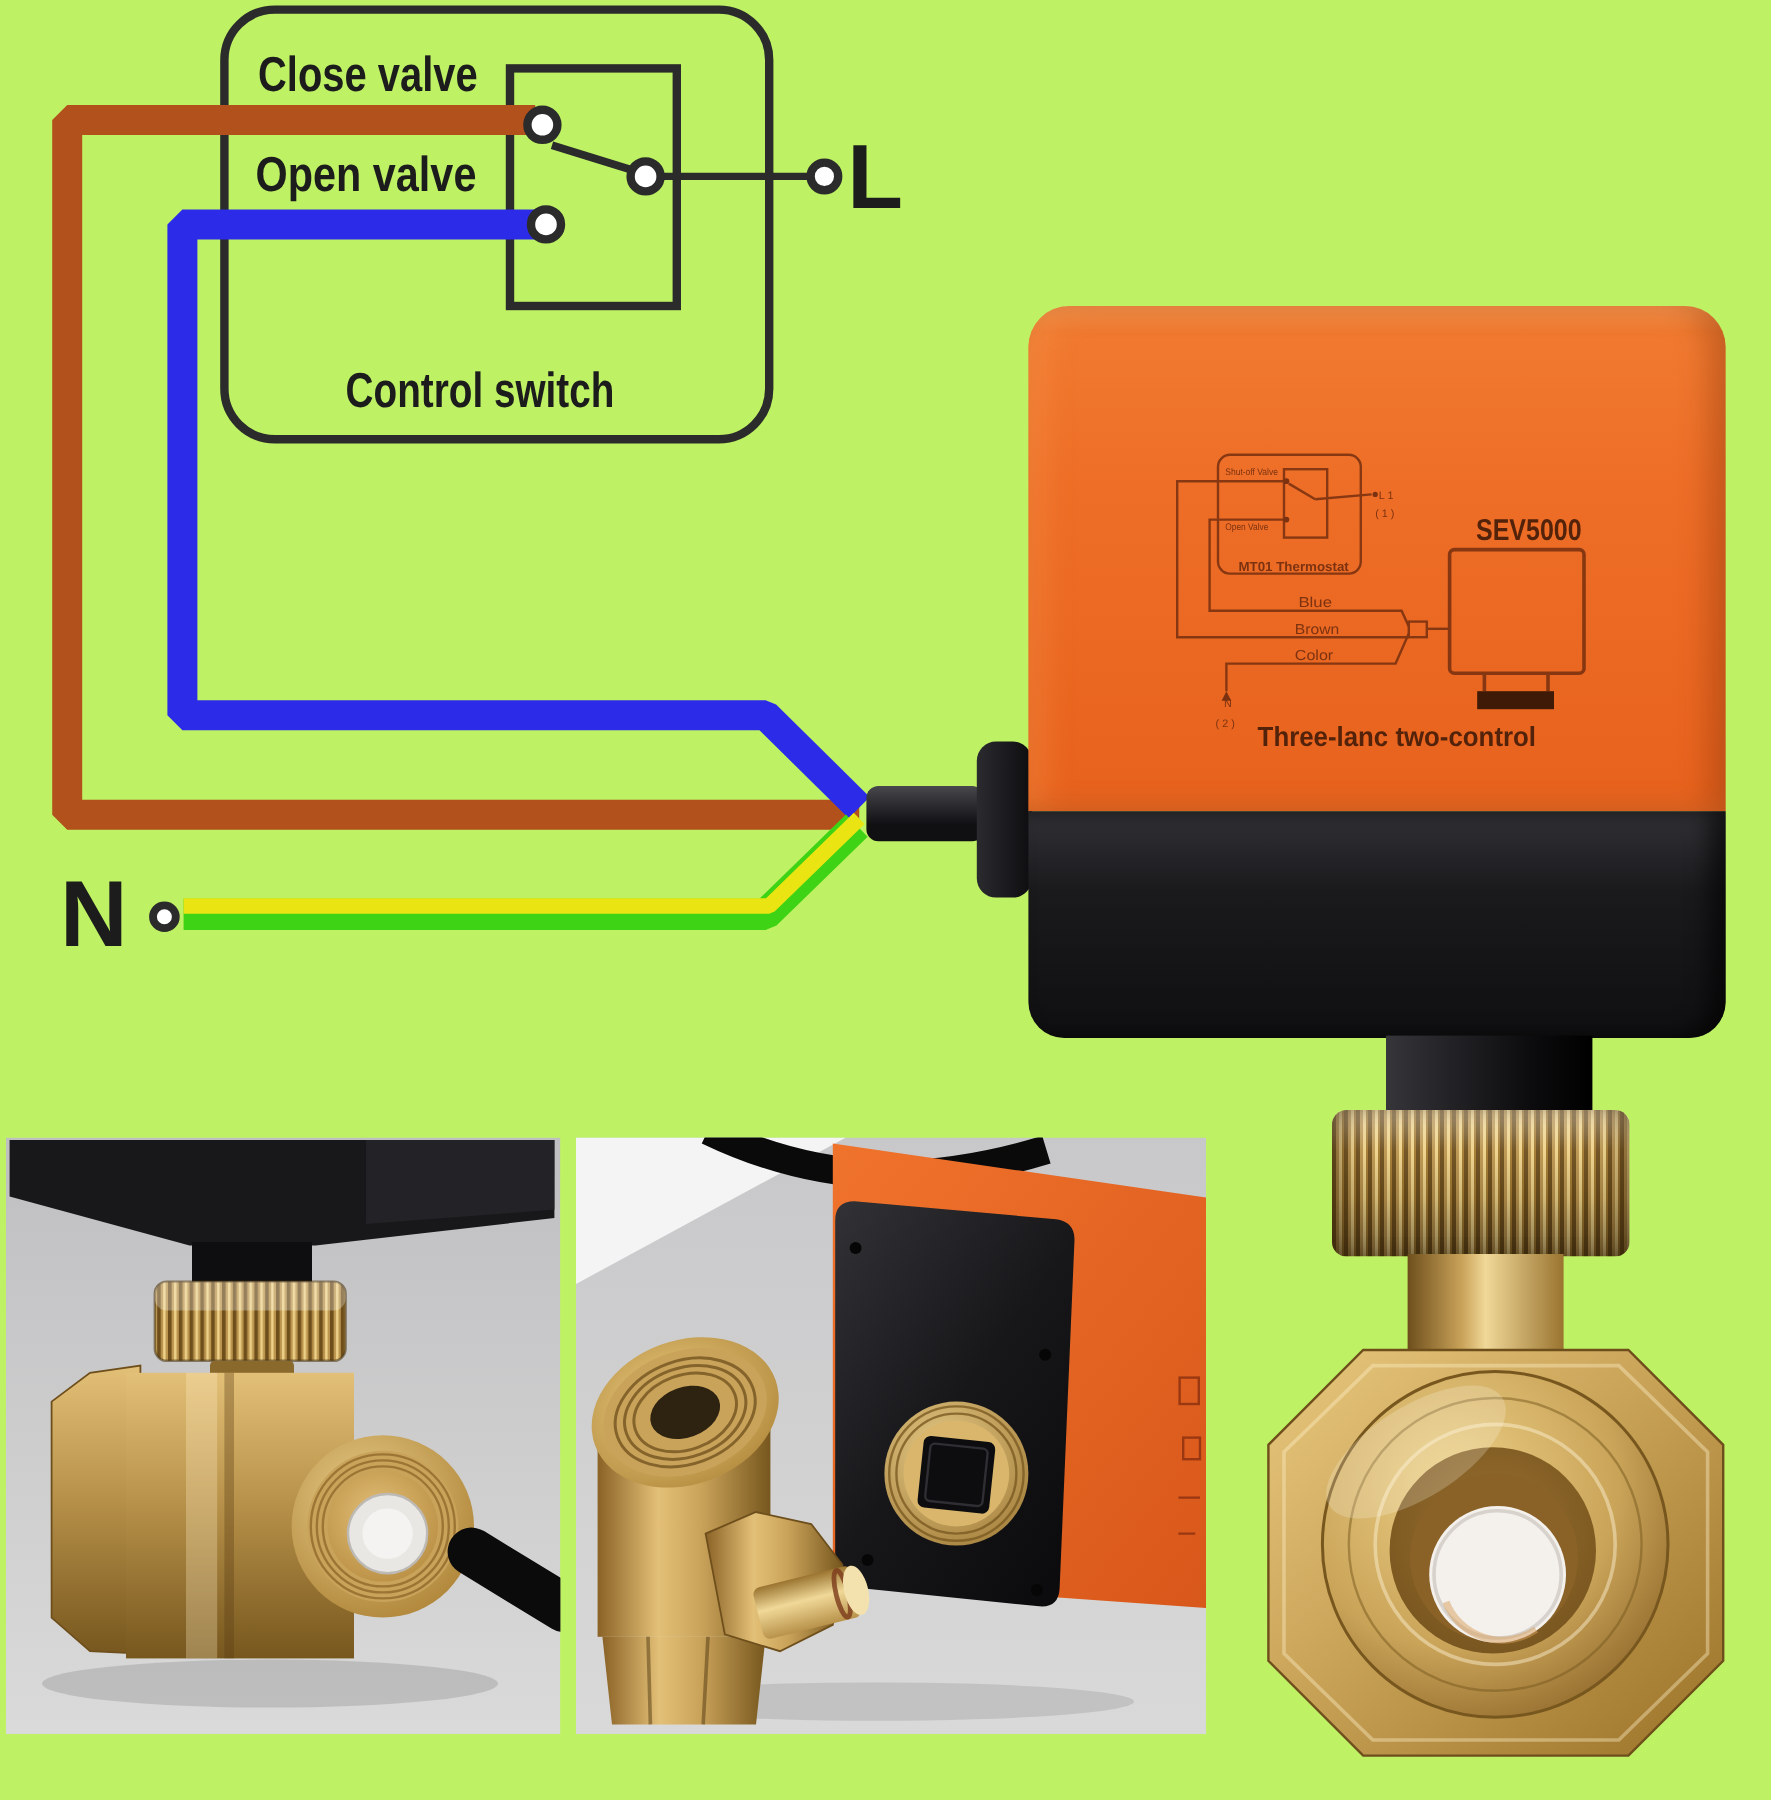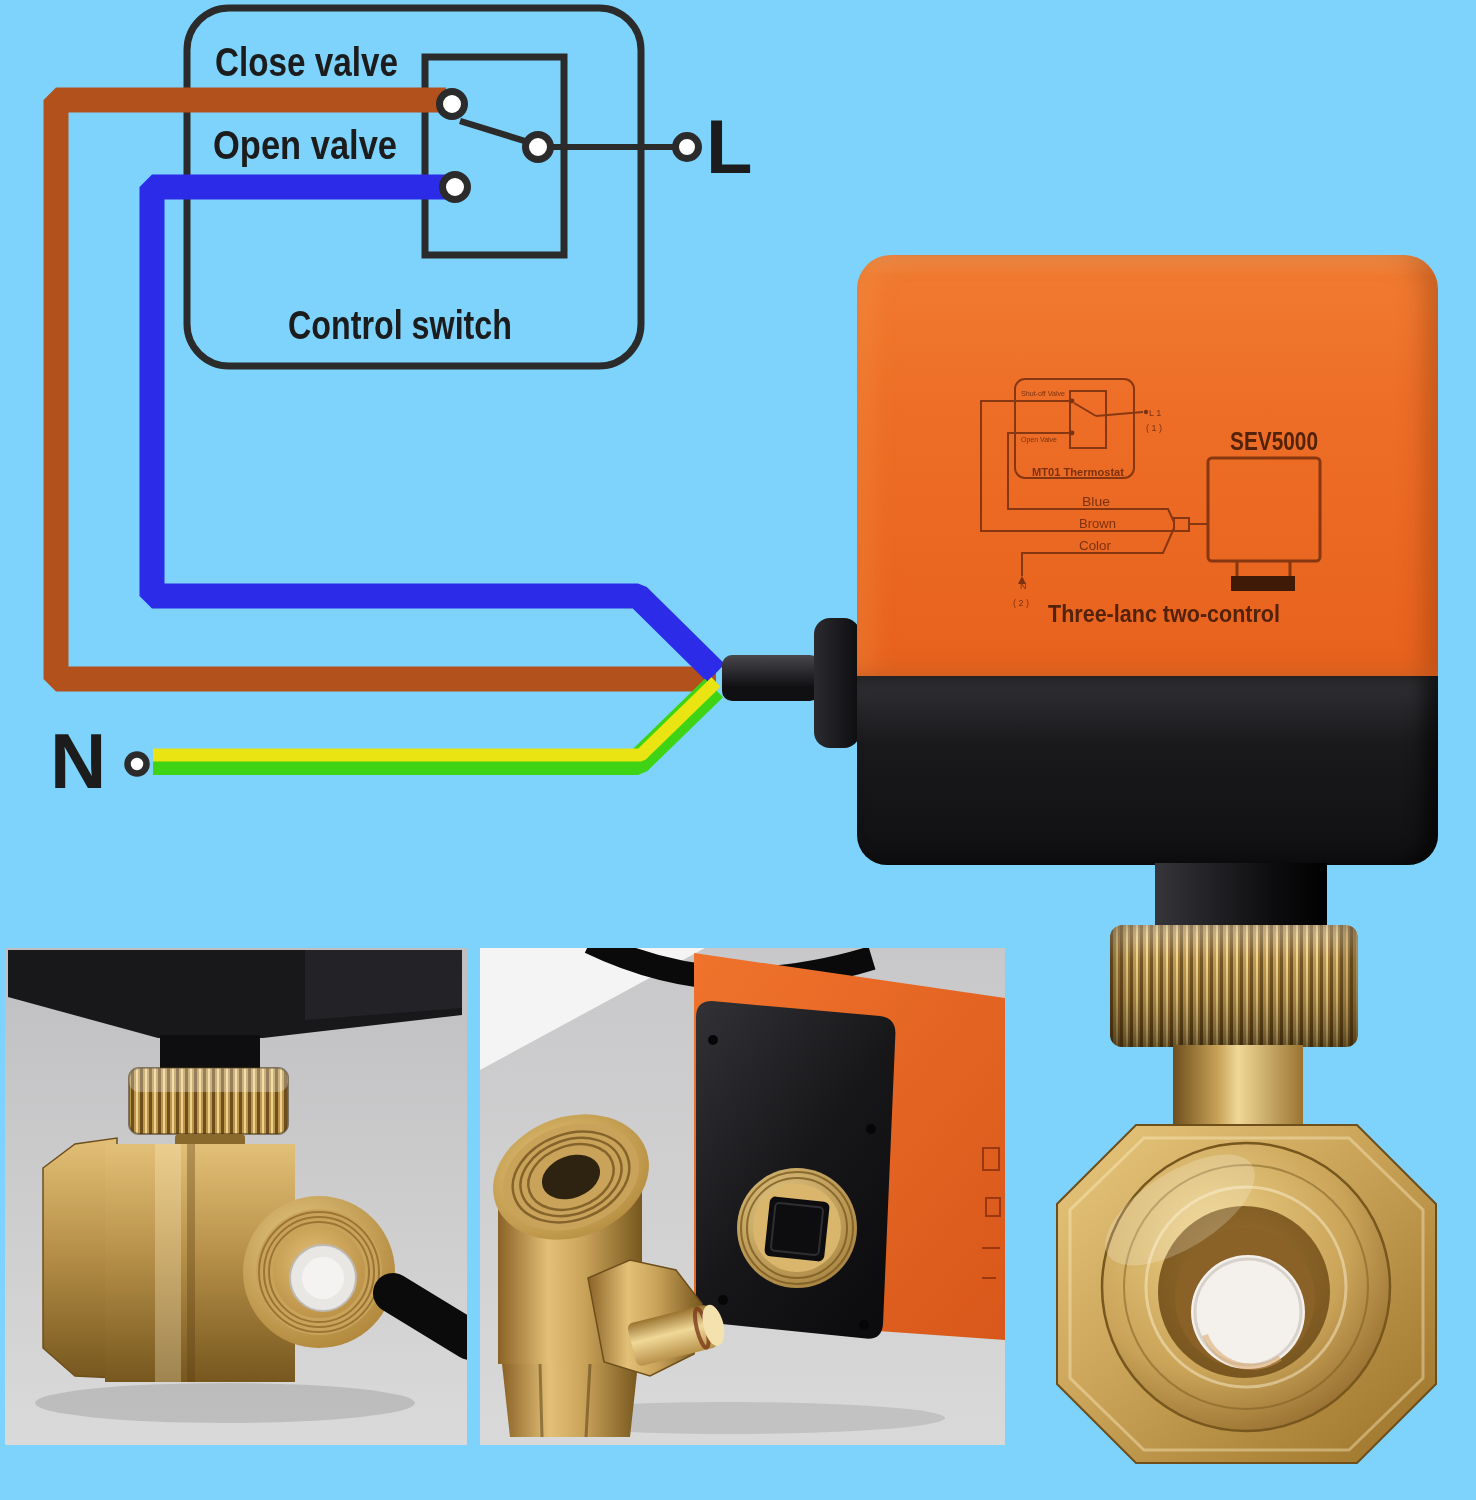--- a/index.html
+++ b/index.html
@@ -1,16 +1,16 @@
 <!DOCTYPE html>
 <html><head>
 <meta charset="utf-8">
 <style>
   html,body{margin:0;padding:0;background:#ffffff;}
-  #canvas{position:relative;width:1476px;height:1500px;background:#7dd3fc;overflow:hidden;
+  #canvas{position:relative;width:1476px;height:1500px;background:#bef264;overflow:hidden;
           font-family:"Liberation Sans", sans-serif;}
   .abs{position:absolute;}
   
   #act-orange{left:857px;top:255px;width:581px;height:421px;border-radius:34px 34px 0 0;
     background:linear-gradient(180deg,#f9924b 0%,#f07a30 5%,#ee6e27 35%,#e7621d 100%);
     box-shadow:inset -14px 0 24px rgba(120,45,8,.35), inset 14px 0 24px rgba(255,170,90,.25);}
   #act-black{left:857px;top:676px;width:581px;height:189px;border-radius:0 0 30px 30px;
     background:linear-gradient(180deg,#323236 0%,#1a1a1d 35%,#0f0f11 100%);
     box-shadow:inset -14px 0 18px rgba(0,0,0,.6);}
   #act-stub{left:722px;top:655px;width:98px;height:46px;border-radius:10px;

